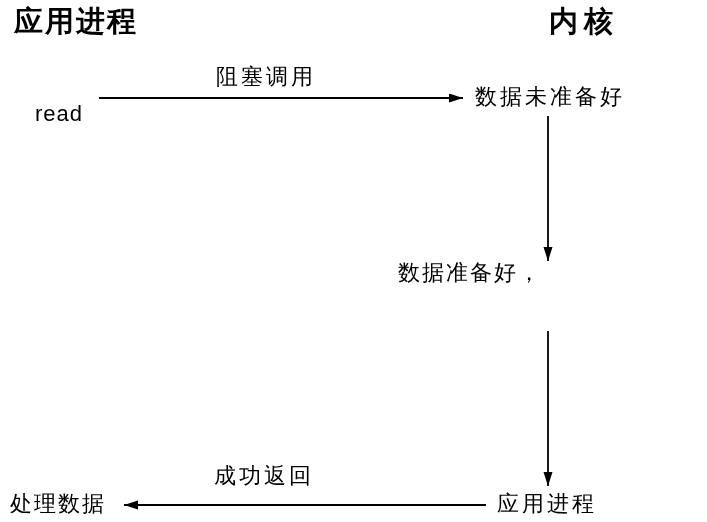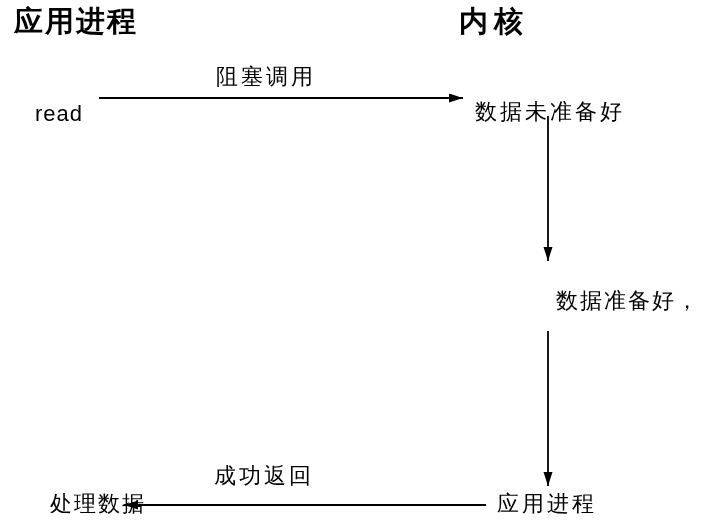--- a/index.html
+++ b/index.html
@@ -38,31 +38,31 @@
     line-height: 34px;
     font-weight: 700;
     letter-spacing: 2px;
     white-space: nowrap;
     color: #000000;
   }
   .hdr-kernel {
     left: 459px;
     top: 4px;
     width: 160px;
-    text-align: left;
+    text-align: right;
     letter-spacing: 6px;
   }
   .hdr-app { left: 14px; top: 4px; }
   .lbl-read { left: 35px; top: 101px; letter-spacing: 1px; }
   .lbl-blocking { left: 176px; top: 64px; width: 180px; text-align: center; letter-spacing: 3px; }
-  .lbl-not-ready { left: 475px; top: 84px; letter-spacing: 3px; margin-top: 15px; }
-  .lbl-ready { left: 398px; top: 288px; width: 302px; text-align: right; white-space: normal; }
+  .lbl-not-ready { left: 475px; top: 84px; letter-spacing: 3px; }
+  .lbl-ready { left: 398px; top: 260px; width: 302px; text-align: left; white-space: normal; }
   .lbl-copy-done { left: 497px; top: 491px; letter-spacing: 3px; }
   .lbl-success { left: 214px; top: 463px; width: 150px; letter-spacing: 3px; }
-  .lbl-process { left: 10px; top: 491px; margin-left: 40px; }
+  .lbl-process { left: 10px; top: 491px; }
 </style>
 </head>
 <body>
 
 <div class="canvas">
 
   <svg class="arrow-layer" width="707" height="522" viewBox="0 0 707 522" xmlns="http://www.w3.org/2000/svg">
     <defs>
       <marker id="ah" markerUnits="userSpaceOnUse" markerWidth="16" markerHeight="12" refX="14" refY="4.5" orient="auto">
         <path d="M0,0 L14,4.5 L0,9 Z" fill="#000000"></path>

